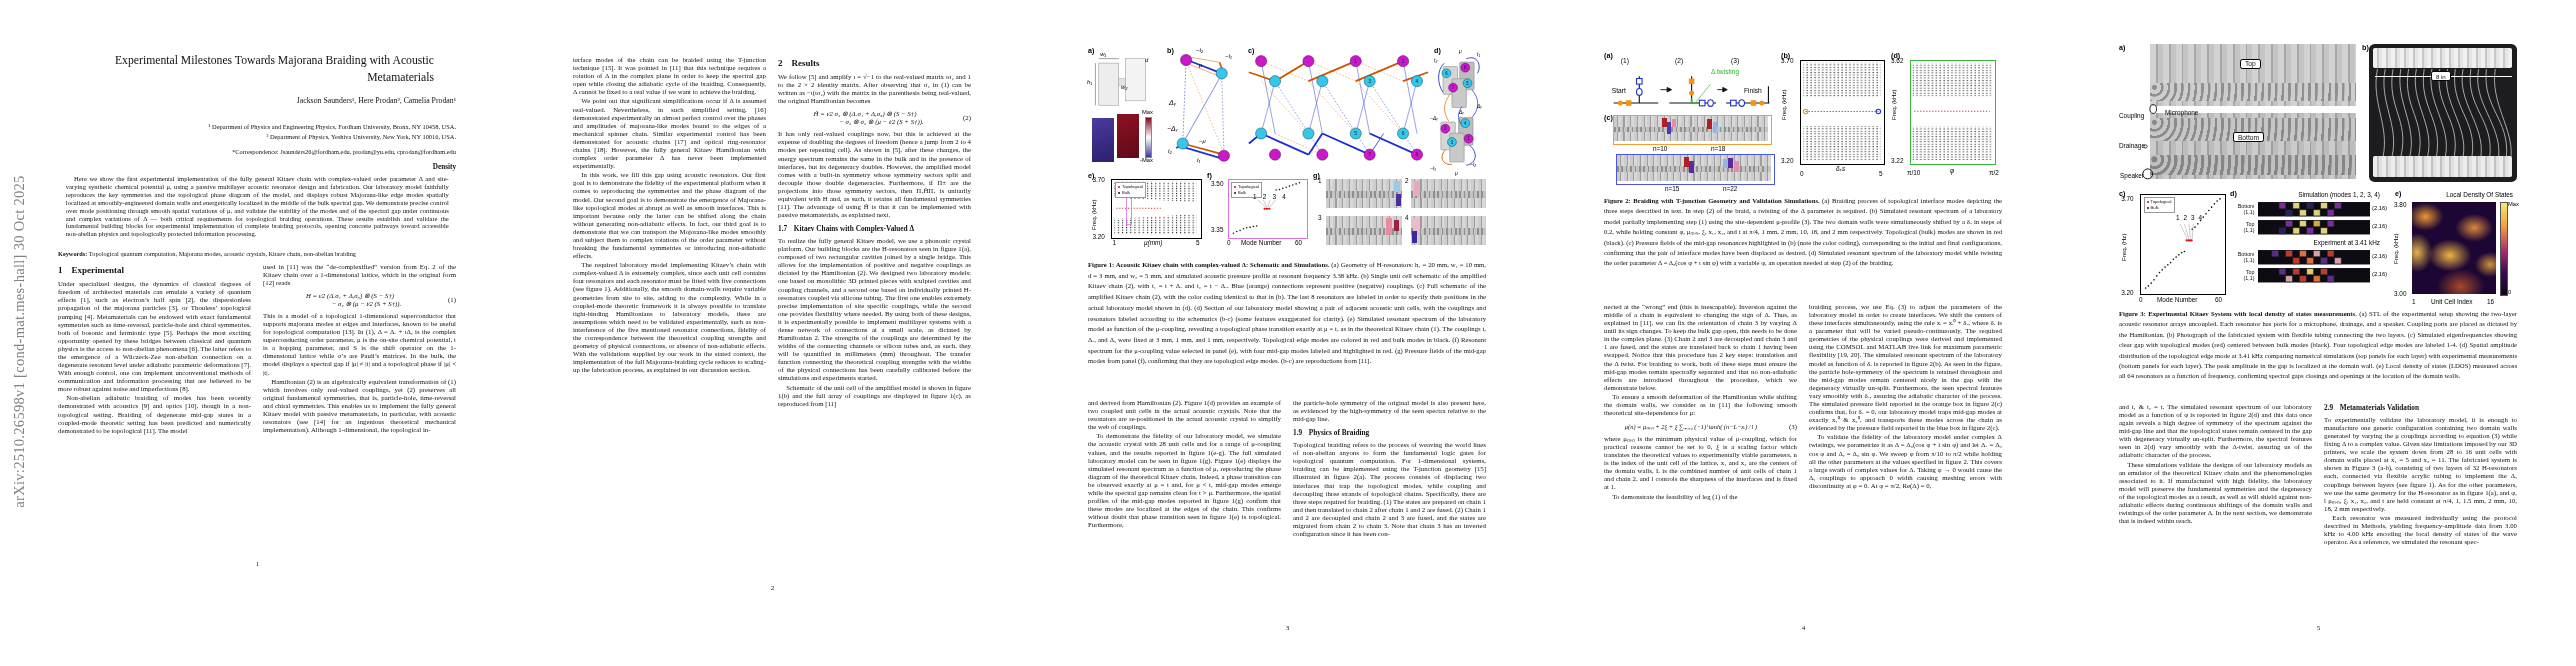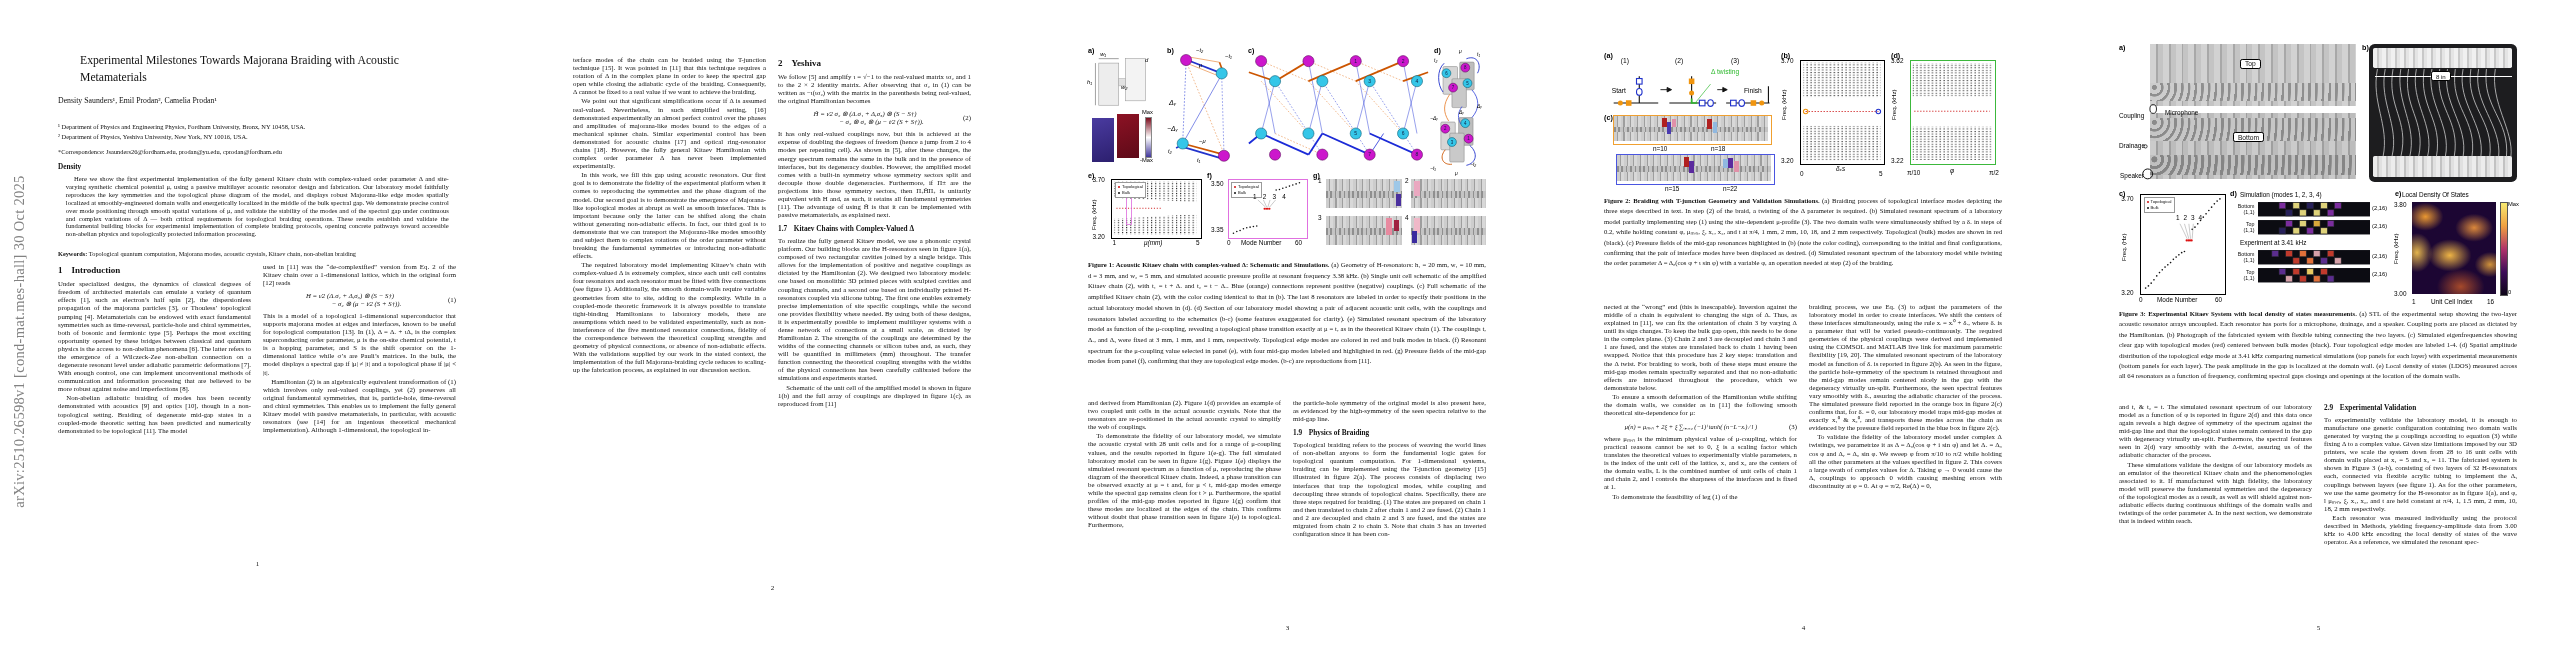--- a/index.html
+++ b/index.html
@@ -1,21 +1,21 @@
 <!DOCTYPE html>
 <html style="font-size:9px"><head>
 <meta charset="utf-8">
 <style>
   html,body{margin:0;padding:0;background:#ffffff;}
   #canvas{position:relative;width:2576px;height:667px;background:#fff;overflow:hidden;
           font-family:"Liberation Serif",serif;color:#111;}
   .page{position:absolute;top:0;width:515px;height:667px;background:#fff;}
   .content{position:absolute;left:58px;width:398px;}
   .abs{position:absolute;}
-  .ctr{text-align:left;}
+  .ctr{text-align:right;}
   .jst{text-align:justify;}
   .col{position:absolute;width:193px;overflow:hidden;}
   .col2x{left:205px;}
   .p{font-size:6.8px;line-height:1.19;text-align:justify;margin:0 0 1.1px 0;}
   .ind{text-indent:8.3px;}
   .sechead{font-size:9px;font-weight:bold;margin:2.2px 0 5px 0;}
   .subsechead{font-size:7.3px;font-weight:bold;margin:5px 0 3.9px 0;}
   .secnum{margin-right:9px;}
   .subnum{margin-right:6.7px;}
   .eq{display:flex;align-items:center;margin:4.4px 0 4.4px 0;font-size:6.8px;}
@@ -44,31 +44,31 @@
 </style>
 </head>
 <body>
 
 <div id="canvas">
 
   <div class="page" style="left:0;">
     <div class="arxiv">arXiv:2510.26598v1  [cond-mat.mes-hall]  30 Oct 2025</div>
     <div class="content" style="top:0;height:667px;">
       <div class="abs ctr" style="top:53px;left:22px;width:354px;font-size:11.7px;line-height:1.42;">Experimental Milestones Towards Majorana Braiding with Acoustic Metamaterials</div>
-      <div class="abs ctr" style="top:96px;left:0;width:398px;font-size:7.8px;">Density Saunders¹, Emil Prodan², Camelia Prodan¹</div>
+      <div class="abs ctr" style="top:96px;left:0;width:398px;font-size:7.8px;">Jackson Saunders¹, Here Prodan², Camelia Prodan¹</div>
       <div class="abs ctr" style="top:123px;left:0;width:398px;font-size:6.4px;">¹ Department of Physics and Engineering Physics, Fordham University, Bronx, NY 10458, USA.</div>
       <div class="abs ctr" style="top:133px;left:0;width:398px;font-size:6.4px;">² Department of Physics, Yeshiva University, New York, NY 10016, USA.</div>
       <div class="abs ctr" style="top:148px;left:0;width:398px;font-size:6.4px;">*Correspondence: Jsaunders26@fordham.edu, prodan@yu.edu, cprodan@fordham.edu</div>
       <div class="abs ctr" style="top:163px;left:0;width:398px;font-size:7.2px;font-weight:bold;">Density</div>
       <div class="abs jst" style="top:175px;left:7.8px;width:383px;font-size:6.6px;line-height:1.2;text-indent:8.3px;">Here we show the first experimental implementation of the fully general Kitaev chain with complex-valued order parameter Δ and site-varying synthetic chemical potential μ, using a passive multilayer acoustic resonator design and fabrication. Our laboratory model faithfully reproduces the key symmetries and the topological phase diagram of the model, and displays robust Majorana-like edge modes spatially localized at smoothly-engineered domain walls and energetically localized in the middle of the bulk spectral gap. We demonstrate precise control over mode positioning through smooth spatial variations of μ, and validate the stability of the modes and of the spectral gap under continuous and complex variations of Δ — both critical requirements for topological braiding operations. These results establish and validate the fundamental building blocks for experimental implementation of complete braiding protocols, opening concrete pathways toward accessible non-abelian physics and topologically protected information processing.</div>
       <div class="abs" style="top:250px;left:0;width:398px;font-size:6.3px;">
         <b>Keywords:</b><span> Topological quantum computation, Majorana modes, acoustic crystals, Kitaev chain, non-abelian braiding</span>
       </div>
       <div class="col" style="left:0;top:263px;height:287px;">
-        <div class="sechead"><span class="secnum">1</span><span>Introduction</span></div>
+        <div class="sechead"><span class="secnum">1</span><span>Experimental</span></div>
         <p class="p">Under specialized designs, the dynamics of classical degrees of freedom of architected materials can emulate a variety of quantum effects [1], such as electron’s half spin [2], the dispersionless propagation of the majorana particles [3], or Thouless’ topological pumping [4]. Metamaterials can be endowed with exact fundamental symmetries such as time-reversal, particle-hole and chiral symmetries, both of bosonic and fermionic type [5]. Perhaps the most exciting opportunity opened by these bridges between classical and quantum physics is the access to non-abelian phenomena [6]. The latter refers to the emergence of a Wilczeck-Zee non-abelian connection on a degenerate resonant level under adiabatic parametric deformations [7]. With enough control, one can implement unconventional methods of communication and information processing that are believed to be more robust against noise and imperfections [8].</p>
         <p class="p ind">Non-abelian adiabatic braiding of modes has been recently demonstrated with acoustics [9] and optics [10], though in a non-topological setting. Braiding of degenerate mid-gap states in a coupled-mode theoretic setting has been predicted and numerically demonstrated to be topological [11]. The model</p>
       </div>
       <div class="col col2x" style="top:263px;height:287px;">
         <p class="p">used in [11] was the “de-complexified” version from Eq. 2 of the Kitaev chain over a 1-dimensional lattice, which in the original form [12] reads</p>
         <div class="eq">
           <div class="eqbody">
             <div>H = ι⁄2 (Δₓσ₁ + Δᵧσ₃) ⊗ (S − S†)</div>
             <div class="eql2">− σ₂ ⊗ (μ − t⁄2 (S + S†)).</div>
           </div>
@@ -83,21 +83,21 @@
 
   <div class="page" style="left:515px;">
     <div class="content" style="top:0;height:667px;">
       <div class="col" style="left:0;top:56px;height:522px;">
         <p class="p">terface modes of the chain can be braided using the T-junction technique [15]. It was pointed in [11] that this technique requires a rotation of Δ in the complex plane in order to keep the spectral gap open while closing the adiabatic cycle of the braiding. Consequently, Δ cannot be fixed to a real value if we want to achieve the braiding.</p>
         <p class="p ind">We point out that significant simplifications occur if Δ is assumed real-valued. Nevertheless, in such simplified setting, [16] demonstrated experimentally an almost perfect control over the phases and amplitudes of majorana-like modes bound to the edges of a mechanical spinner chain. Similar experimental control has been demonstrated for acoustic chains [17] and optical ring-resonator chains [18]. However, the fully general Kitaev Hamiltonian with complex order parameter Δ has never been implemented experimentally.</p>
         <p class="p ind">In this work, we fill this gap using acoustic resonators. Our first goal is to demonstrate the fidelity of the experimental platform when it comes to reproducing the symmetries and the phase diagram of the model. Our second goal is to demonstrate the emergence of Majorana-like topological modes at abrupt as well as smooth interfaces. This is important because only the latter can be shifted along the chain without generating non-adiabatic effects. In fact, our third goal is to demonstrate that we can transport the Mojorana-like modes smoothly and subject them to complex rotations of the order parameter without breaking the fundamental symmetries or introducing non-adiabatic effects.</p>
         <p class="p ind">The required laboratory model implementing Kitaev’s chain with complex-valued Δ is extremely complex, since each unit cell contains four resonators and each resonator must be fitted with five connections (see figure 1). Additionally, the smooth domain-walls require variable geometries from site to site, adding to the complexity. While in a coupled-mode theoretic framework it is always possible to translate tight-binding Hamiltonians to laboratory models, there are assumptions which need to be validated experimentally, such as non-interference of the five mentioned resonator connections, fidelity of the correspondence between the theoretical coupling strengths and geometry of physical connections, or absence of non-adiabatic effects. With the validations supplied by our work in the stated context, the implementation of the full Majorana-braiding cycle reduces to scaling-up the fabrication process, as explained in our discussion section.</p>
       </div>
       <div class="col col2x" style="top:56px;height:522px;">
-        <div class="sechead"><span class="secnum">2</span><span>Yeshiva</span></div>
+        <div class="sechead"><span class="secnum">2</span><span>Results</span></div>
         <p class="p">We follow [5] and amplify ι = √−1 to the real-valued matrix ισ₂ and 1 to the 2 × 2 identity matrix. After observing that σ₂ in (1) can be written as −ι(ισ₂) with the matrix in the parenthesis being real-valued, the original Hamiltonian becomes</p>
         <div class="eq">
           <div class="eqbody">
             <div>H̃ = ι⁄2 σ₂ ⊗ (Δₓσ₁ + Δᵧσ₃) ⊗ (S − S†)</div>
             <div class="eql2">− σ₂ ⊗ σ₂ ⊗ (μ − t⁄2 (S + S†)).</div>
           </div>
           <div class="eqno">(2)</div>
         </div>
         <p class="p">It has only real-valued couplings now, but this is achieved at the expense of doubling the degrees of freedom (hence a jump from 2 to 4 modes per repeating cell). As shown in [5], after these changes, the energy spectrum remains the same in the bulk and in the presence of interfaces, but its degeneracy doubles. However, the amplified model comes with a built-in symmetry whose symmetry sectors split and decouple those double degeneracies. Furthermore, if Π± are the projections into those symmetry sectors, then Π₊H̃Π₊ is unitarily equivalent with H and, as such, it retains all fundamental symmetries [11]. The advantage of using H̃ is that it can be implemented with passive metamaterials, as explained next.</p>
         <div class="subsechead"><span class="subnum">1.7</span><span>Kitaev Chains with Complex-Valued Δ</span></div>
@@ -726,21 +726,21 @@
 
       <div class="abs cap" style="top:309px;left:0;width:398px;line-height:1.55;">
         <b>Figure 3: Experimental Kitaev System with local density of states measurements.</b><span> (a) STL of the experimental setup showing the two-layer acoustic resonator arrays uncoupled. Each resonator has ports for a microphone, drainage, and a speaker. Coupling ports are placed as dictated by the Hamiltonian. (b) Photograph of the fabricated system with flexible tubing connecting the two layers. (c) Simulated eigenfrequencies showing clear gap with topological modes (red) centered between bulk modes (black). Four topological edge modes are labeled 1-4. (d) Spatial amplitude distribution of the topological edge mode at 3.41 kHz comparing numerical simulations (top panels for each layer) with experimental measurements (bottom panels for each layer). The peak amplitude in the gap is localized at the domain wall. (e) Local density of states (LDOS) measured across all 64 resonators as a function of frequency, confirming spectral gaps closings and openings at the location of the domain walls.</span>
       </div>
 
       <div class="col" style="left:0;top:403px;height:207px;">
         <p class="p">and t₁ &amp; t₂ = t. The simulated resonant spectrum of our laboratory model as a function of φ is reported in figure 2(d) and this data once again reveals a high degree of symmetry of the spectrum against the mid-gap line and that the topological states remain centered in the gap with degeneracy virtually un-split. Furthermore, the spectral features seen in 2(d) vary smoothly with the Δ-twist, assuring us of the adiabatic character of the process.</p>
         <p class="p ind">These simulations validate the designs of our laboratory models as an emulator of the theoretical Kitaev chain and the phenomenologies associated to it. If manufactured with high fidelity, the laboratory model will preserve the fundamental symmetries and the degeneracy of the topological modes as a result, as well as will shield against non-adiabatic effects during continuous shiftings of the domain walls and twistings of the order parameter Δ. In the next section, we demonstrate that is indeed within reach.</p>
       </div>
       <div class="col col2x" style="top:403px;height:207px;">
-        <div class="subsechead" style="margin-top:0;"><span class="subnum">2.9</span><span>Experimental Validation</span></div>
+        <div class="subsechead" style="margin-top:0;"><span class="subnum">2.9</span><span>Metamaterials Validation</span></div>
         <p class="p">To experimentally validate the laboratory model, it is enough to manufacture one generic configuration containing two domain walls generated by varying the μ couplings according to equation (3) while fixing Δ to a complex value. Given size limitations imposed by our 3D printers, we scale the system down from 28 to 16 unit cells with domain walls placed at x₁ = 5 and x₂ = 11. The fabricated system is shown in Figure 3 (a-b), consisting of two layers of 32 H-resonators each, connected via flexible acrylic tubing to implement the Δᵧ couplings between layers (see figure 1). As for the other parameters, we use the same geometry for the H-resonator as in figure 1(a), and φ, l μₘᵢₙ, ξ, x₁, x₂, and t are held constant at π/4, 1, 1.5 mm, 2 mm, 10, 18, 2 mm respectively.</p>
         <p class="p ind">Each resonator was measured individually using the protocol described in Methods, yielding frequency-amplitude data from 3.00 kHz to 4.00 kHz encoding the local density of states of the wave operator. As a reference, we simulated the resonant spec-</p>
       </div>
     </div>
     <div class="pagenum" style="top:624px;">5</div>
   </div>
 
 </div>
 
 

